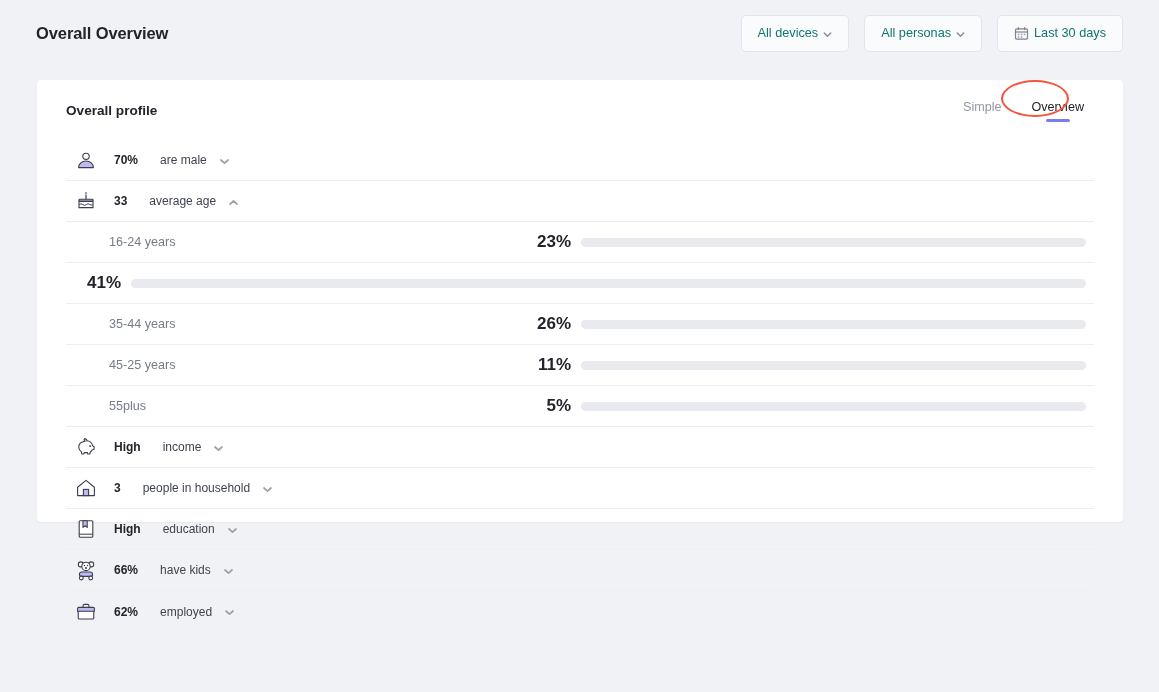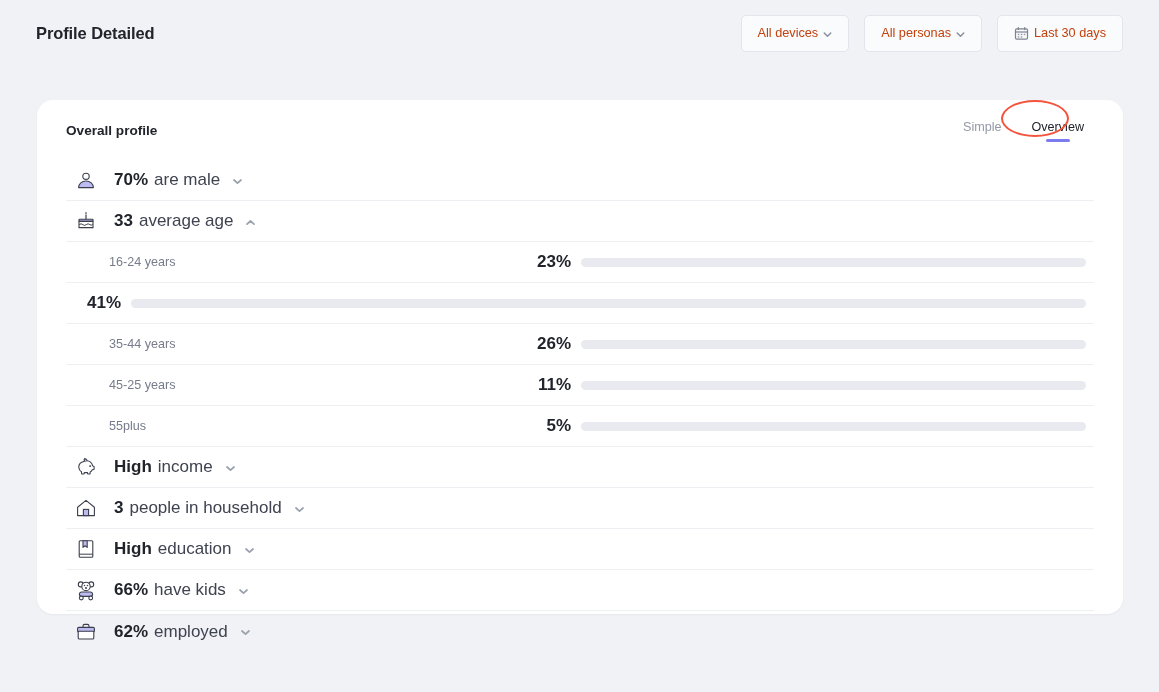--- a/index.html
+++ b/index.html
@@ -42,44 +42,44 @@
   .pill {
     height: 37px;
     background: #fafbfc;
     border: 1px solid #e2e5eb;
     border-radius: 5px;
     display: flex;
     align-items: center;
     gap: 5px;
     padding: 0 16px;
     font-size: 12.7px;
-    color: #c2410c;
+    color: #0f766e;
     cursor: pointer;
     white-space: nowrap;
   }
 
   .caret {
     width: 9px; height: 9px;
     flex: none;
     position: relative;
     top: 1px;
   }
   .caret svg { display: block; }
 
   .cal-icon { width: 15px; height: 15px; flex: none; }
 
   
   .card {
     position: absolute;
     left: 37px;
-    top: 100px;
+    top: 80px;
     width: 1086px;
-    height: 514px;
+    height: 442px;
     background: #ffffff;
-    border-radius: 16px;
+    border-radius: 4px;
     box-shadow: 0 1px 2px rgba(30,35,60,0.05);
     overflow: visible;
   }
 
   .card-head {
     height: 60px;
     padding: 0 29px 0 29px;
     display: flex;
     align-items: center;
     justify-content: space-between;
@@ -148,25 +148,25 @@
     margin-left: 9px;
     margin-right: 17px;
     flex: none;
     display: flex;
     align-items: center;
     justify-content: center;
   }
   .row-icon svg { display: block; }
 
   .row-text {
-    font-size: 17px;
+    font-size: 12px;
     color: #3f4350;
     display: flex;
     align-items: flex-start;
-    gap: 6px;
+    gap: 22px;
     white-space: nowrap;
   }
   .row-value { font-weight: bold; color: #22242c; }
   .row-label { color: #3f4350; }
 
   .row-chevron {
     margin-left: 12px;
     width: 11px;
     height: 11px;
     flex: none;
@@ -214,21 +214,21 @@
     height: 100%;
     background: #8886f5;
     border-radius: 5px;
     min-width: 12px;
   }
 </style>
 </head>
 <body>
 
 <div class="topbar">
-  <div class="page-title">Profile Detailed</div>
+  <div class="page-title">Overall Overview</div>
   <div class="topbar-controls">
 
     <div class="pill">
       <span>All devices</span>
       <span class="caret">
         <svg viewBox="0 0 10 10" width="9" height="9">
             <path d="M1.4 3.4 L5 7 L8.6 3.4" fill="none" stroke="#8b909d" stroke-width="1.7" stroke-linecap="round" stroke-linejoin="round"></path>
           </svg>
       </span>
     </div>

